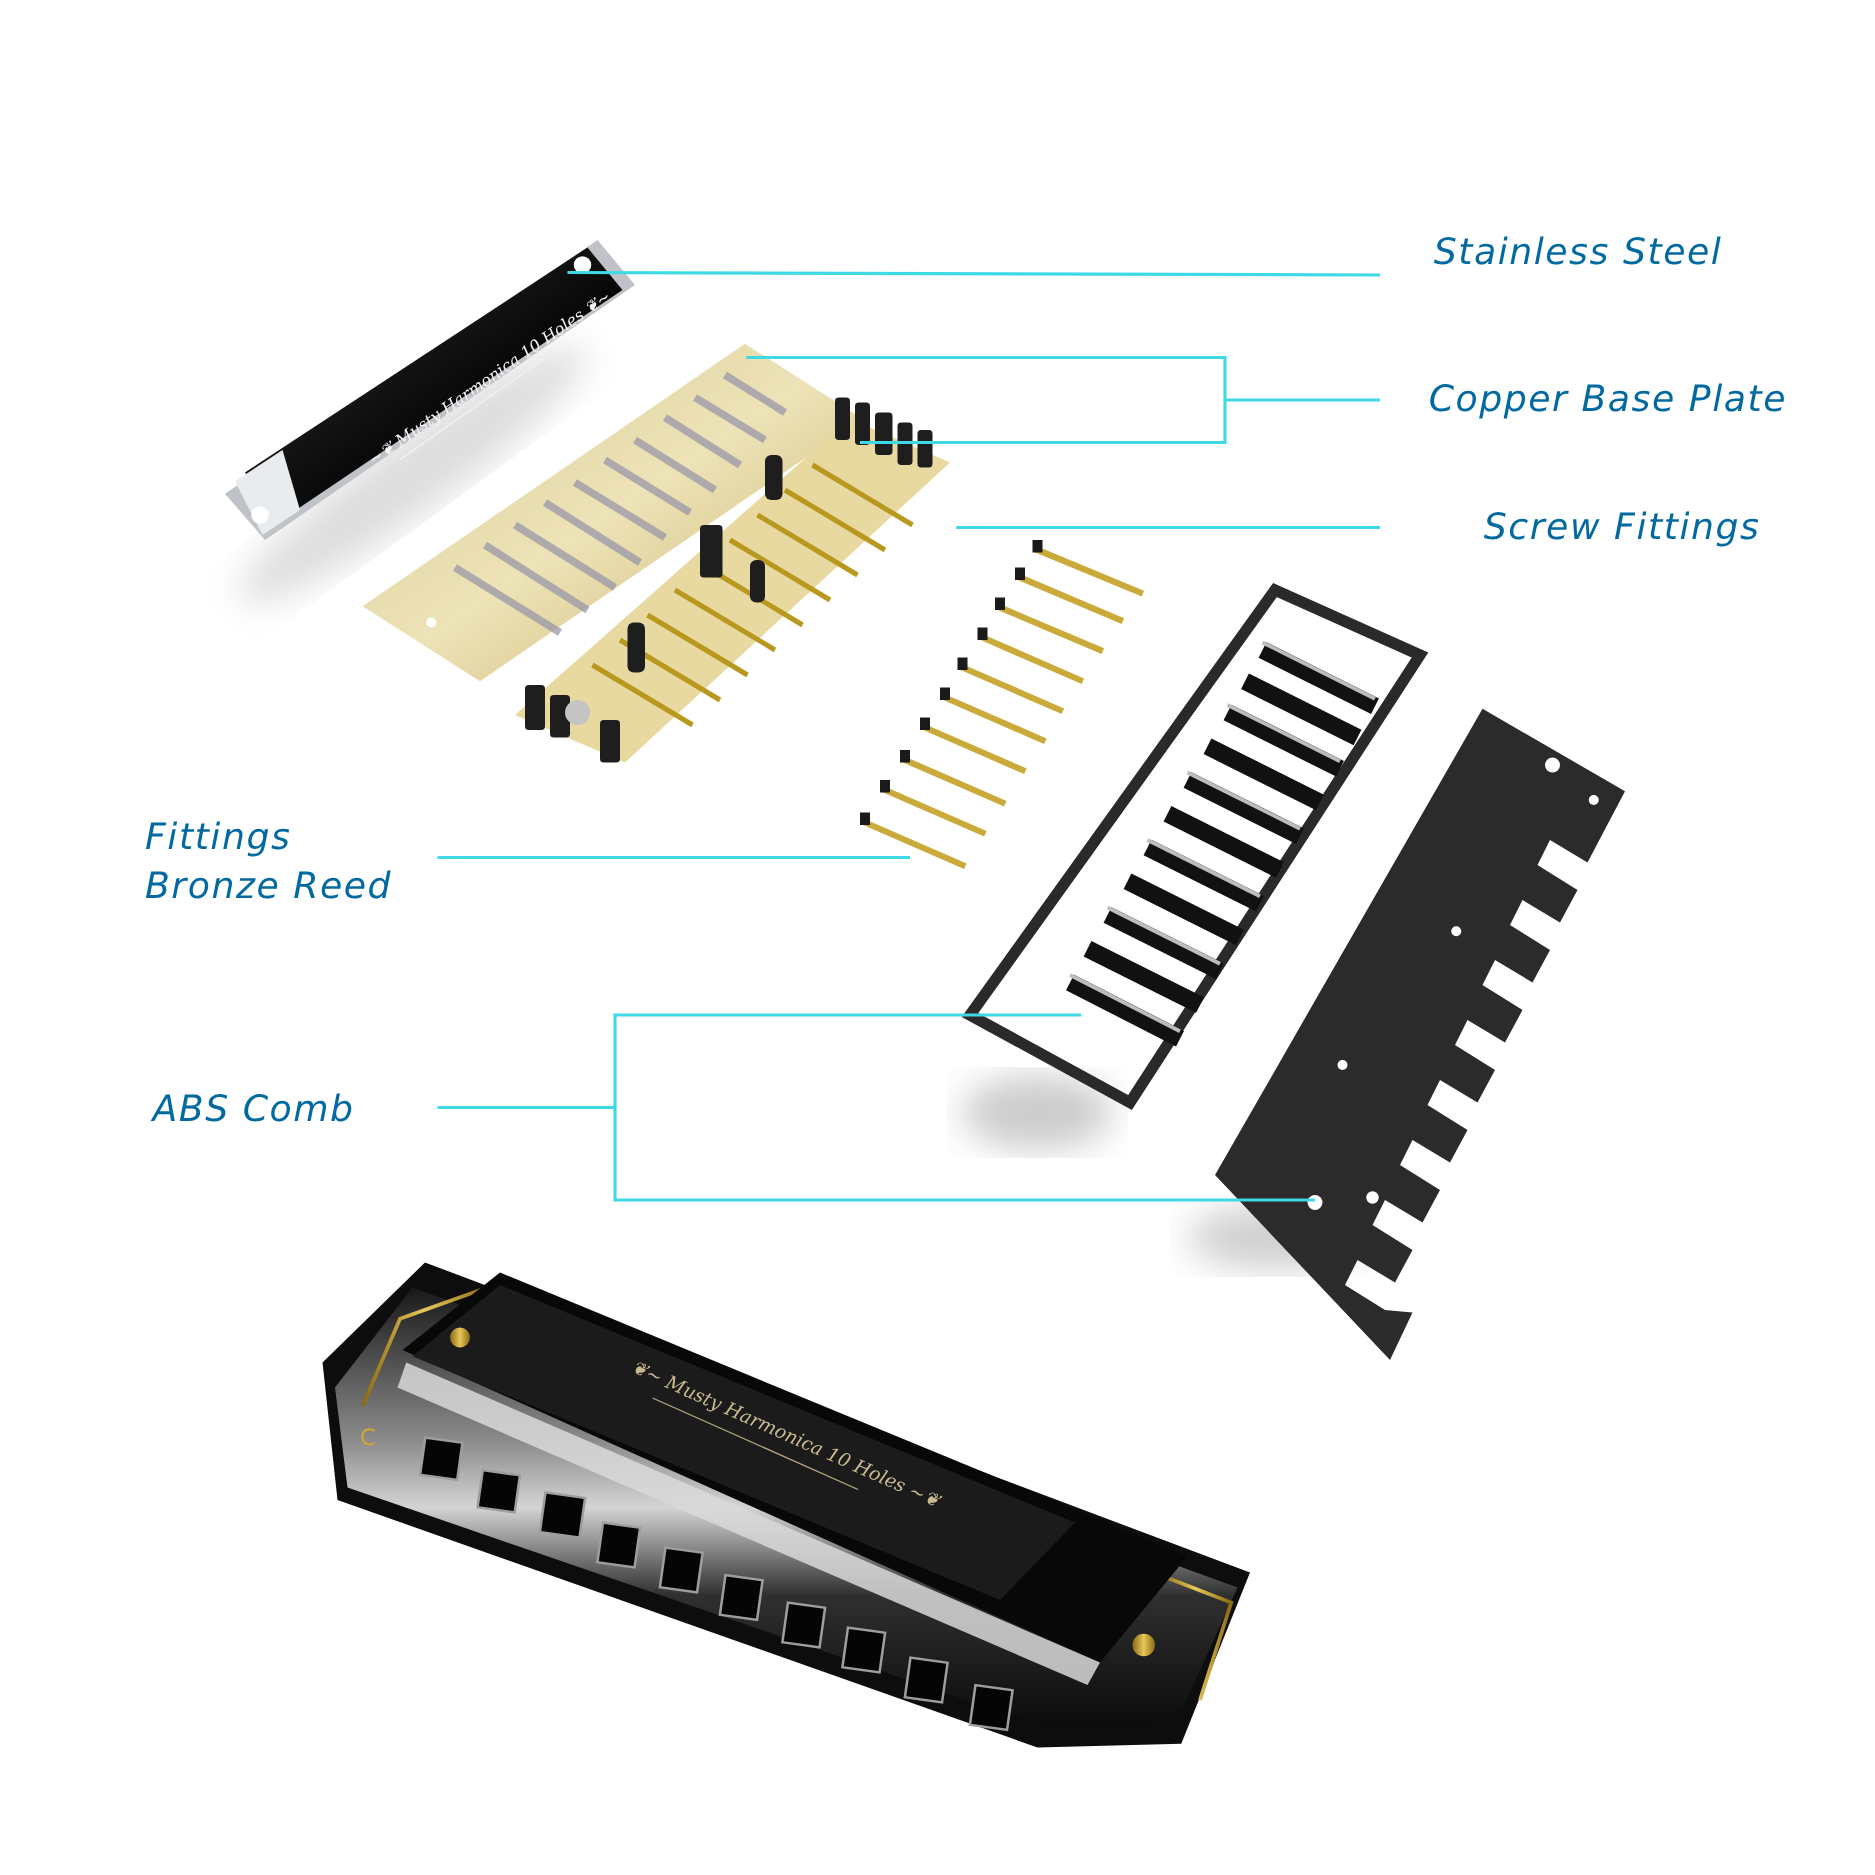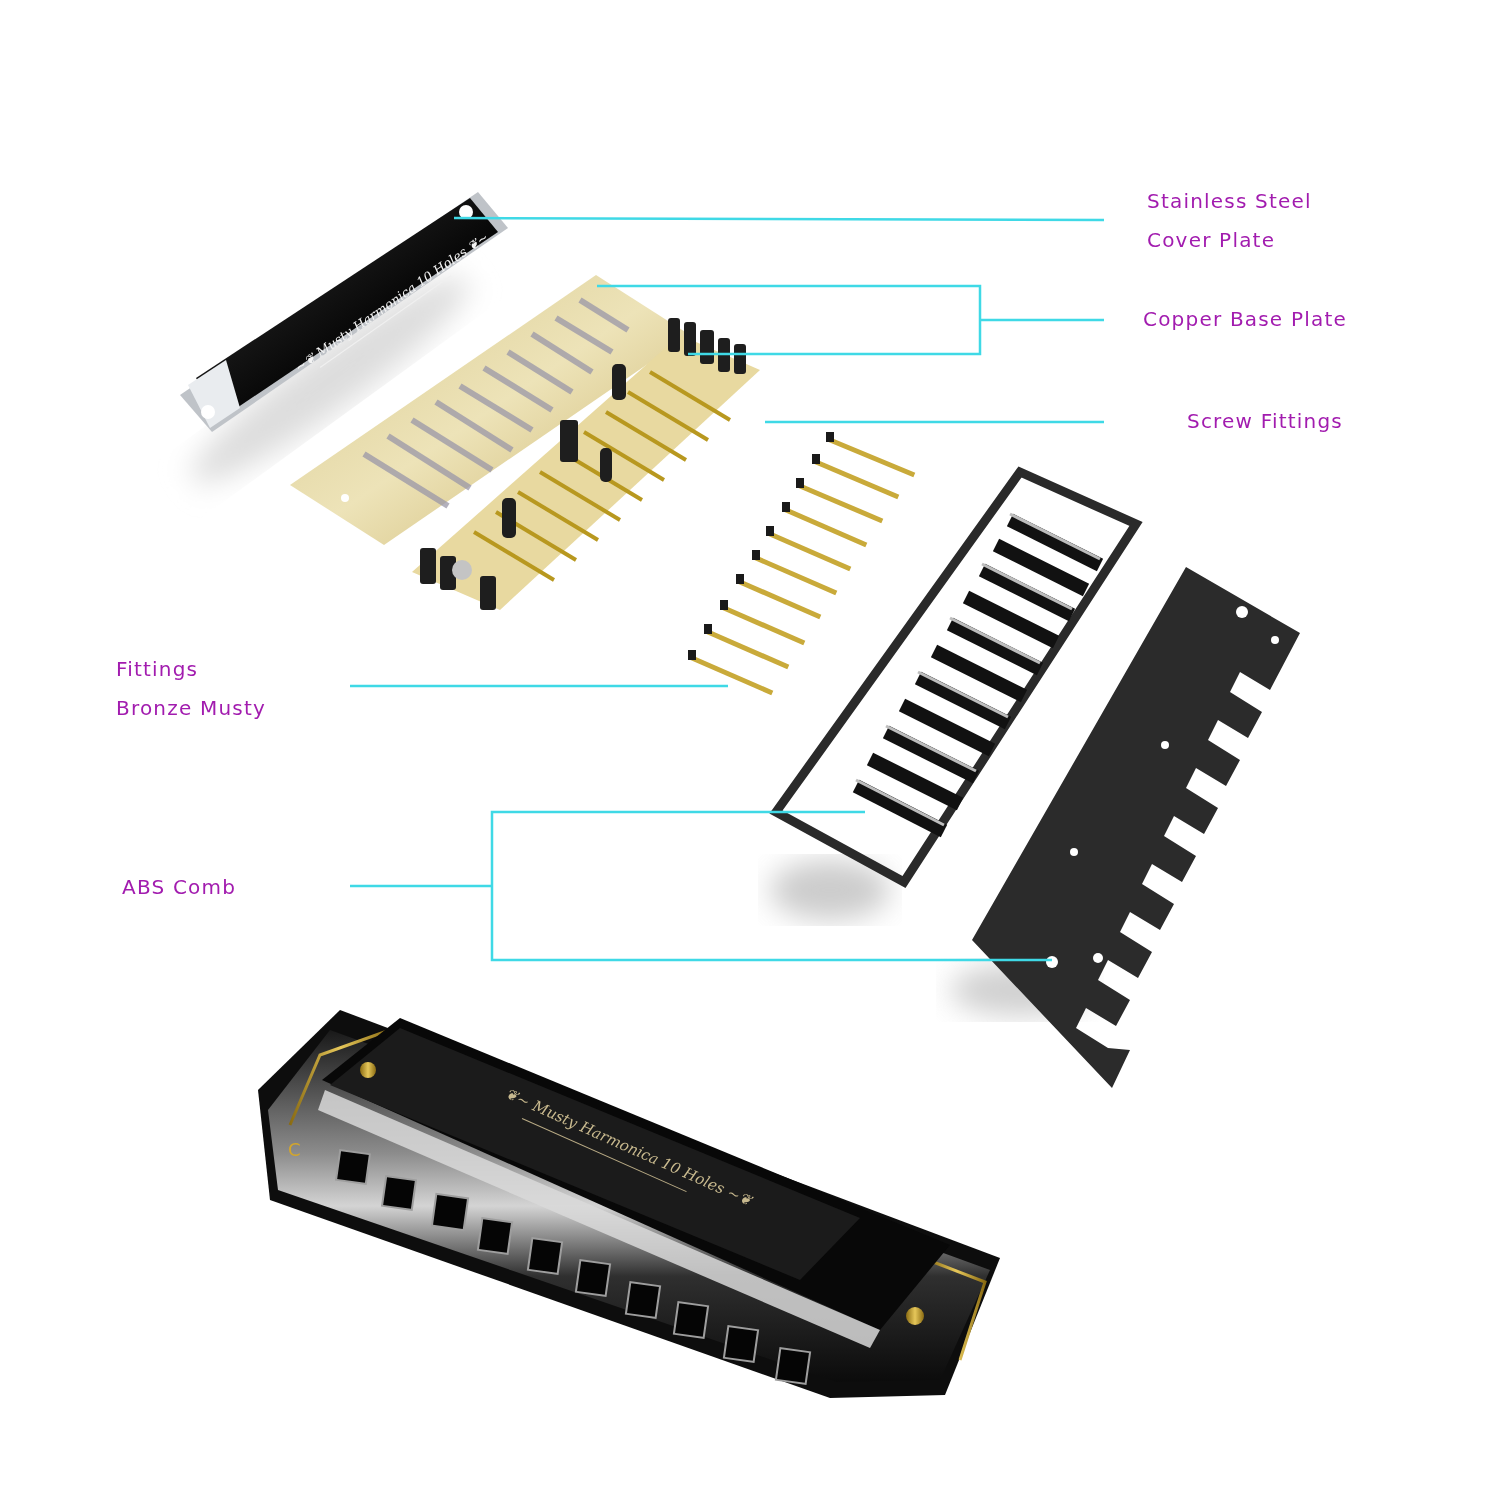--- a/index.html
+++ b/index.html
@@ -1,20 +1,20 @@
 <!DOCTYPE html>
 <html><head>
   <meta charset="utf-8">
   <style>
     html, body { margin: 0; padding: 0; background: #ffffff; }
     body { width: 1500px; height: 1500px; position: relative; overflow: hidden;
            font-family: "DejaVu Sans", sans-serif; }
     .canvas { position: absolute; left: 0; top: 0; width: 1500px; height: 1500px; }
-    .label { position: absolute; color: #a21caf; font-size: 20px; letter-spacing: 1.2px;
-             line-height: 39px; white-space: nowrap; }
+    .label { position: absolute; color: #0369a1; font-size: 29px; letter-spacing: 1.2px;
+             line-height: 39px; white-space: nowrap; font-style: italic; }
     svg { position: absolute; left: 0; top: 0; }
     .eng { font-family: "DejaVu Serif", serif; font-style: italic; }
   </style>
 </head>
 <body>
 
 <div class="canvas">
 
   <svg width="1500" height="1500" viewBox="0 0 1500 1500">
     <defs>
@@ -223,27 +223,26 @@
 
       <line x1="350" y1="686" x2="728" y2="686"></line>
 
       <line x1="350" y1="886" x2="492" y2="886"></line>
       <polyline points="865,812 492,812 492,960 1052,960"></polyline>
     </g>
   </svg>
 
   <div class="label" style="left:1147px; top:182px;">
     <div>Stainless Steel</div>
-    <div>Cover Plate</div>
   </div>
 
   <div class="label" style="left:1143px; top:300px;">Copper Base Plate</div>
 
   <div class="label" style="left:1187px; top:402px;">Screw Fittings</div>
 
   <div class="label" style="left:116px; top:650px;">
     <div>Fittings</div>
-    <div>Bronze Musty</div>
+    <div>Bronze Reed</div>
   </div>
 
   <div class="label" style="left:122px; top:868px;">ABS Comb</div>
 
 </div>
 
 </body></html>

